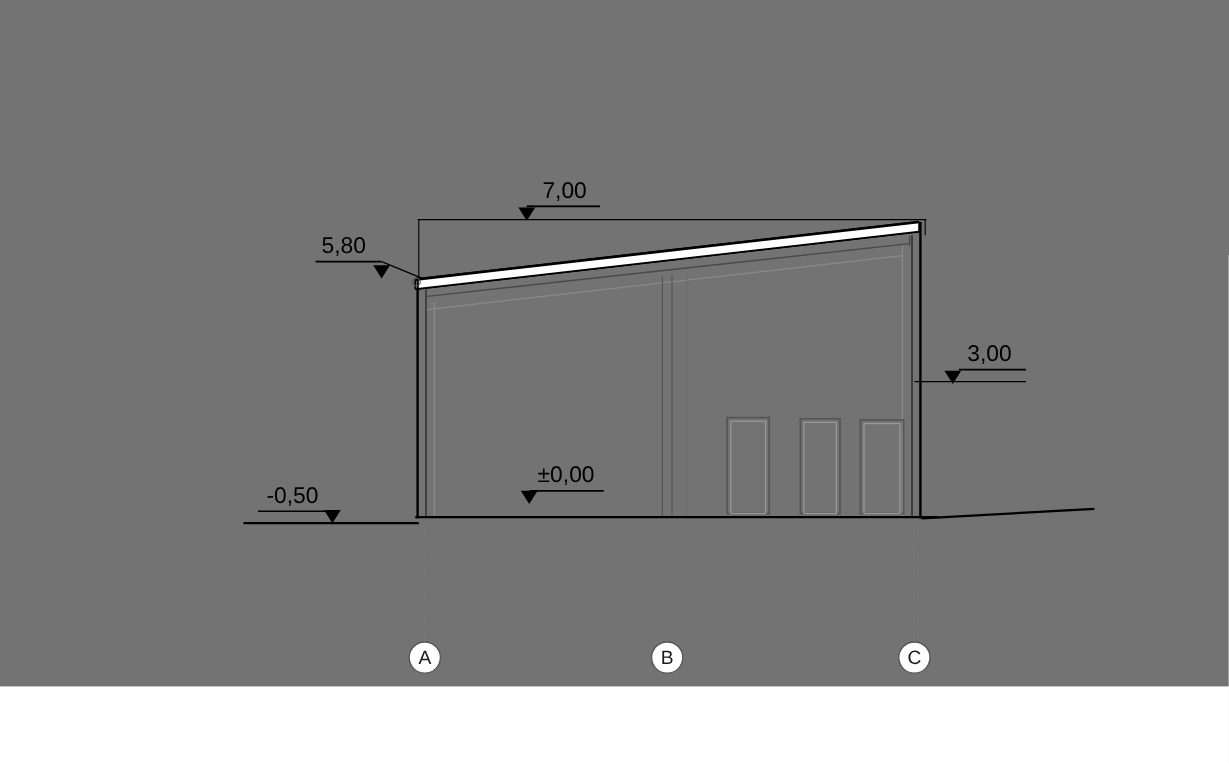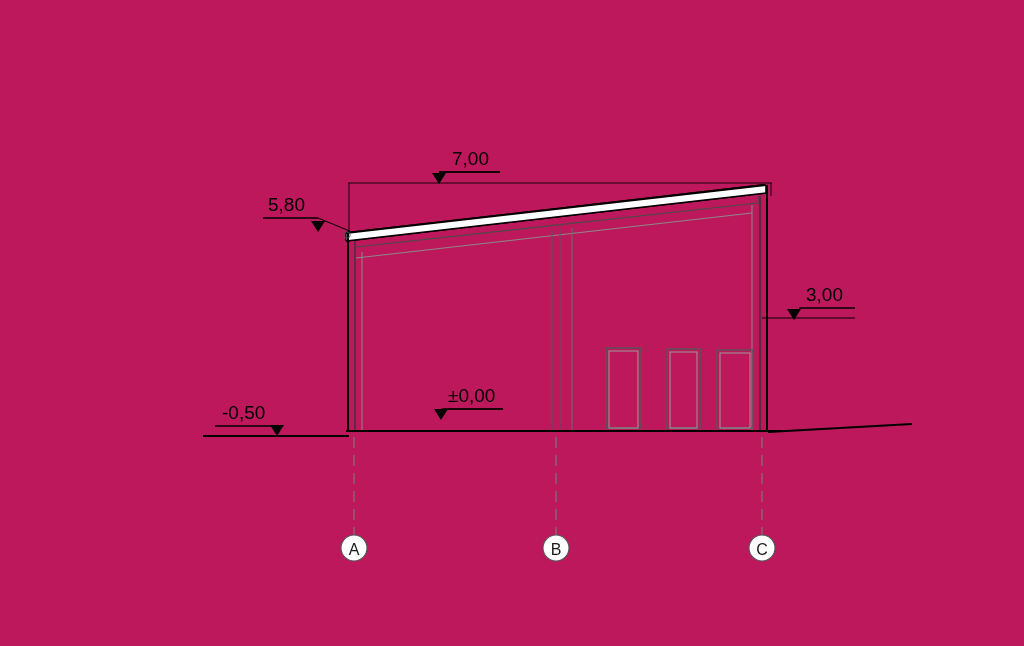--- a/index.html
+++ b/index.html
@@ -9,22 +9,22 @@
   }
   body {
     width: 1024px;
     height: 646px;
     font-family: "Liberation Sans", sans-serif;
     overflow: hidden;
   }
   #drawing-root {
     position: relative;
     width: 1024px;
-    height: 646px;
-    background: #be185d;
+    height: 572px;
+    background: #737373;
   }
   svg#section-svg {
     position: absolute;
     top: 0;
     left: 0;
     width: 1024px;
     height: 646px;
     display: block;
   }
   .dim-text {

